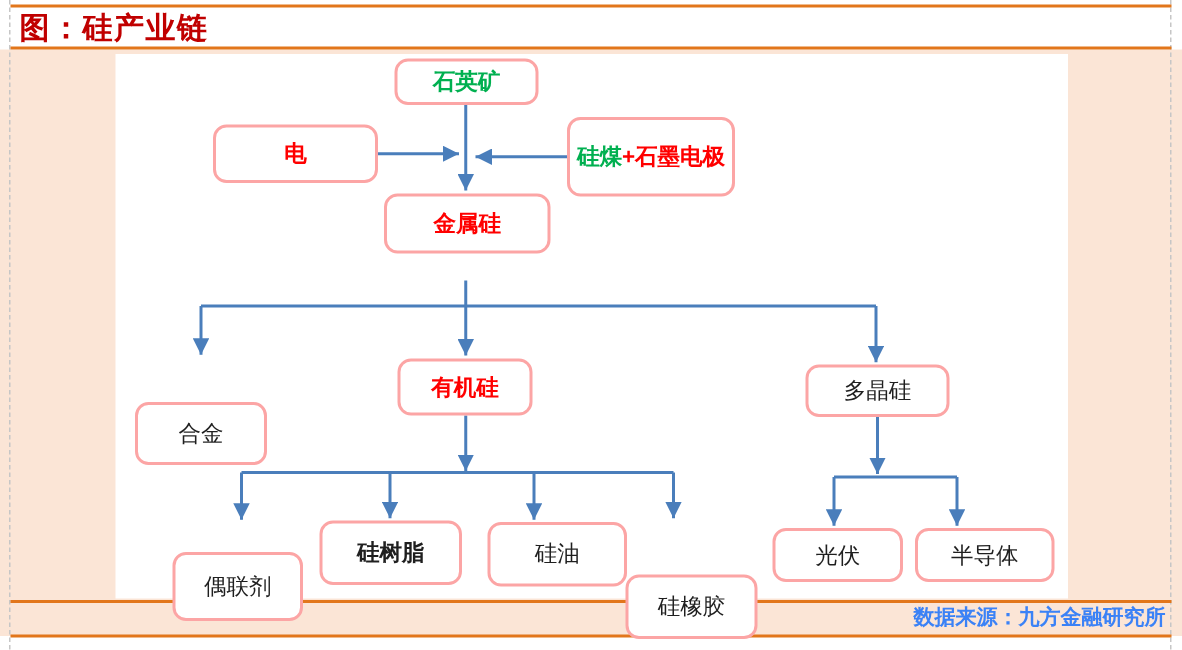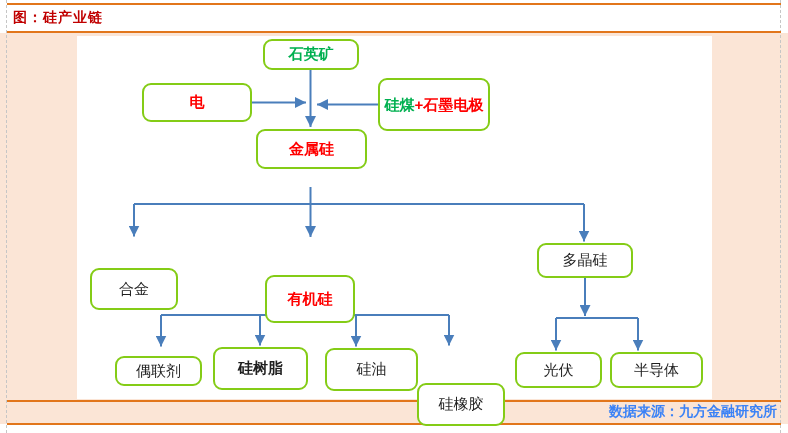--- a/index.html
+++ b/index.html
@@ -11,41 +11,41 @@
   .peach-band{position:absolute;left:0;top:33px;width:788px;height:391px;background:#fbe5d6;}
   .edge-dash{position:absolute;top:0;width:0;height:433px;border-left:1px dashed #c6c6c6;}
   .edge-dash.left{left:6px;}
   .edge-dash.right{left:780px;}
   .rule{position:absolute;left:7px;width:774px;height:2px;background:#e2761b;}
   .rule.top{top:3px;}
   .rule.under-title{top:31px;}
   .rule.above-source{top:400px;}
   .rule.bottom{top:423px;}
   .title-bar{position:absolute;left:13px;top:7px;height:22px;display:flex;align-items:center;}
-  .title-bar span{font-size:14px;font-weight:bold;color:#c00000;letter-spacing:1px;}
+  .title-bar span{font-size:20px;font-weight:bold;color:#c00000;letter-spacing:1px;}
   .chart-panel{position:absolute;left:77px;top:36px;width:635px;height:363px;background:#ffffff;}
   .connectors{position:absolute;left:0;top:0;z-index:2;}
   .node{
     position:absolute;z-index:3;box-sizing:border-box;
-    background:#ffffff;border:2px solid #84cc16;border-radius:9px;
+    background:#ffffff;border:2px solid #fca5a5;border-radius:9px;
     display:flex;align-items:center;justify-content:center;
     font-size:15px;color:#1f1f1f;
     font-family:"Liberation Serif","DejaVu Serif",serif;
   }
   .node.accent{font-family:"Liberation Sans","DejaVu Sans",sans-serif;font-weight:bold;}
   .green{color:#00b050;}
   .red{color:#ff0000;}
   #n-quartz{left:263px;top:39px;width:96px;height:31px;}
   #n-electricity{left:142px;top:83px;width:110px;height:39px;}
   #n-coal{left:378px;top:78px;width:112px;height:53px;flex-direction:row;line-height:21px;}
   #n-metal{left:256px;top:129px;width:111px;height:40px;}
   #n-alloy{left:90px;top:238px;width:88px;height:42px;margin-top:30px;}
-  #n-organo{left:265px;top:239px;width:90px;height:48px;margin-top:36px;}
+  #n-organo{left:265px;top:239px;width:90px;height:38px;}
   #n-poly{left:537px;top:243px;width:96px;height:35px;}
-  #n-coupling{left:115px;top:356px;width:87px;height:30px;font-family:Liberation Serif, serif;}
+  #n-coupling{left:115px;top:368px;width:87px;height:46px;font-family:Liberation Serif, serif;}
   #n-resin{left:213px;top:347px;width:95px;height:43px;font-weight:bold;}
   #n-oil{left:325px;top:348px;width:93px;height:43px;}
   #n-rubber{left:417px;top:347px;width:88px;height:43px;margin-top:36px;}
   #n-pv{left:515px;top:352px;width:87px;height:36px;text-align:right;}
   #n-semi{left:610px;top:352px;width:93px;height:36px;}
   .source-bar{position:absolute;right:11px;top:403px;height:18px;display:flex;align-items:center;z-index:4;}
   .source-bar span{font-size:14px;font-weight:bold;color:#3b82f6;}
 </style>
 </head>
 <body>

